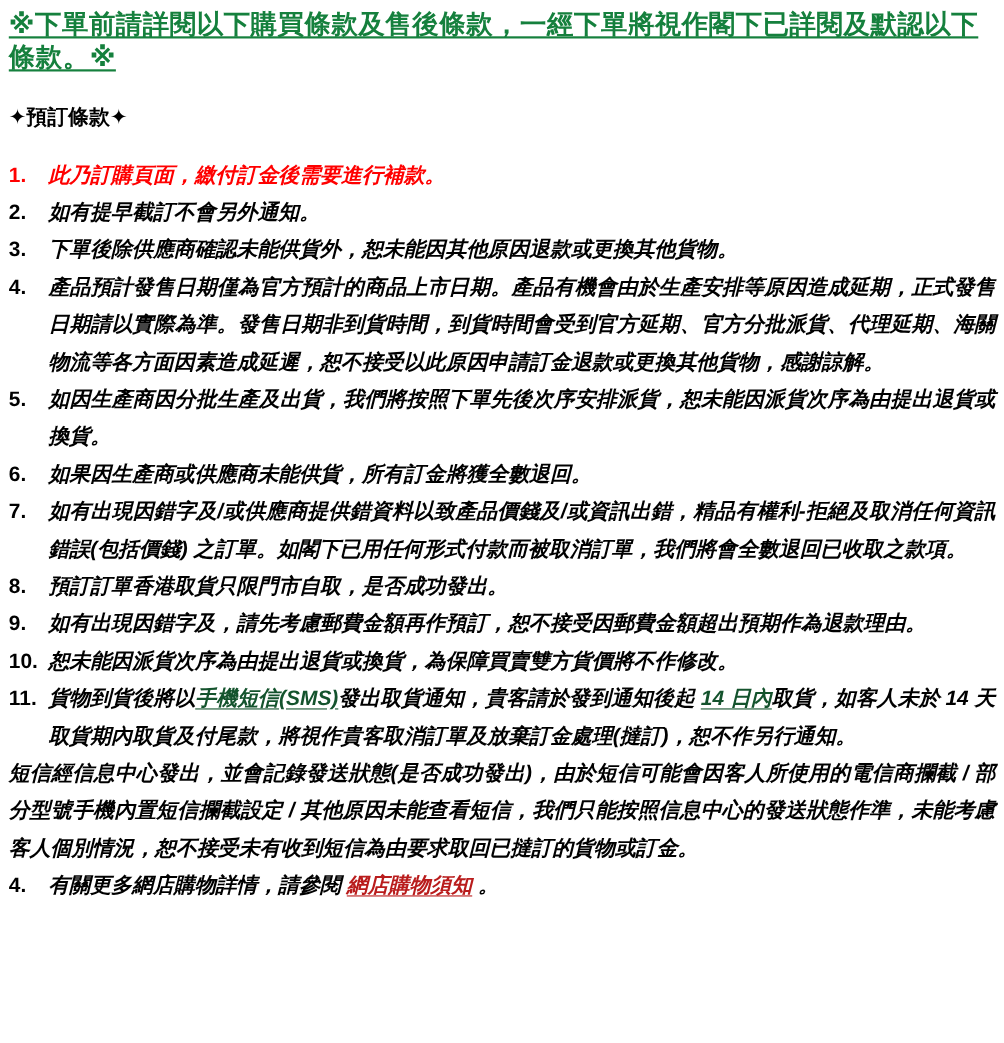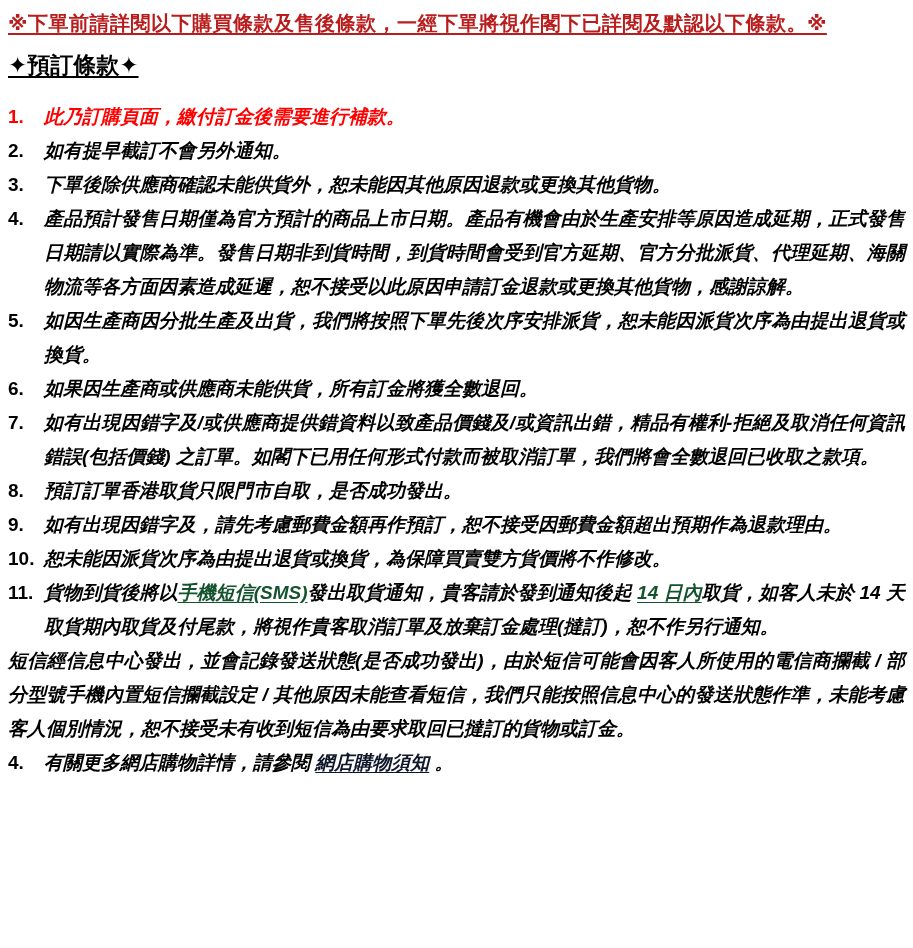--- a/index.html
+++ b/index.html
@@ -13,32 +13,31 @@
     font-family: "Liberation Sans", "DejaVu Sans", sans-serif;
     font-weight: 700;
     color: #000000;
     -webkit-font-smoothing: antialiased;
   }
   .page {
     padding: 8px 6px 10px 8px;
     box-sizing: border-box;
   }
   .notice {
-    color: #b91c1c;
-    font-size: 20px;
+    color: #15803d;
+    font-size: 24px;
     line-height: 30px;
     text-decoration: underline;
     text-underline-offset: 3px;
     letter-spacing: 0.5px;
   }
   .section-title {
-    margin-top: 14px;
-    font-size: 23px;
+    margin-top: 27px;
+    font-size: 19px;
     line-height: 26px;
-    text-decoration: underline;
     text-underline-offset: 3px;
   }
   .terms {
     margin-top: 22px;
     font-size: 19px;
   }
   .term-item {
     display: flex;
     line-height: 34px;
   }
@@ -53,21 +52,21 @@
     padding-right: 2px;
     word-break: break-word;
     font-style: italic;
   }
   .seg-red-underline {
     color: #14532d;
     text-decoration: underline;
     text-underline-offset: 3px;
   }
   a.link {
-    color: #0f172a;
+    color: #b91c1c;
     text-decoration: underline;
     text-underline-offset: 3px;
     cursor: pointer;
   }
 </style>
 </head>
 <body>
 
 <div class="page">
   <div class="notice">※下單前請詳閱以下購買條款及售後條款，一經下單將視作閣下已詳閱及默認以下條款。※</div>

